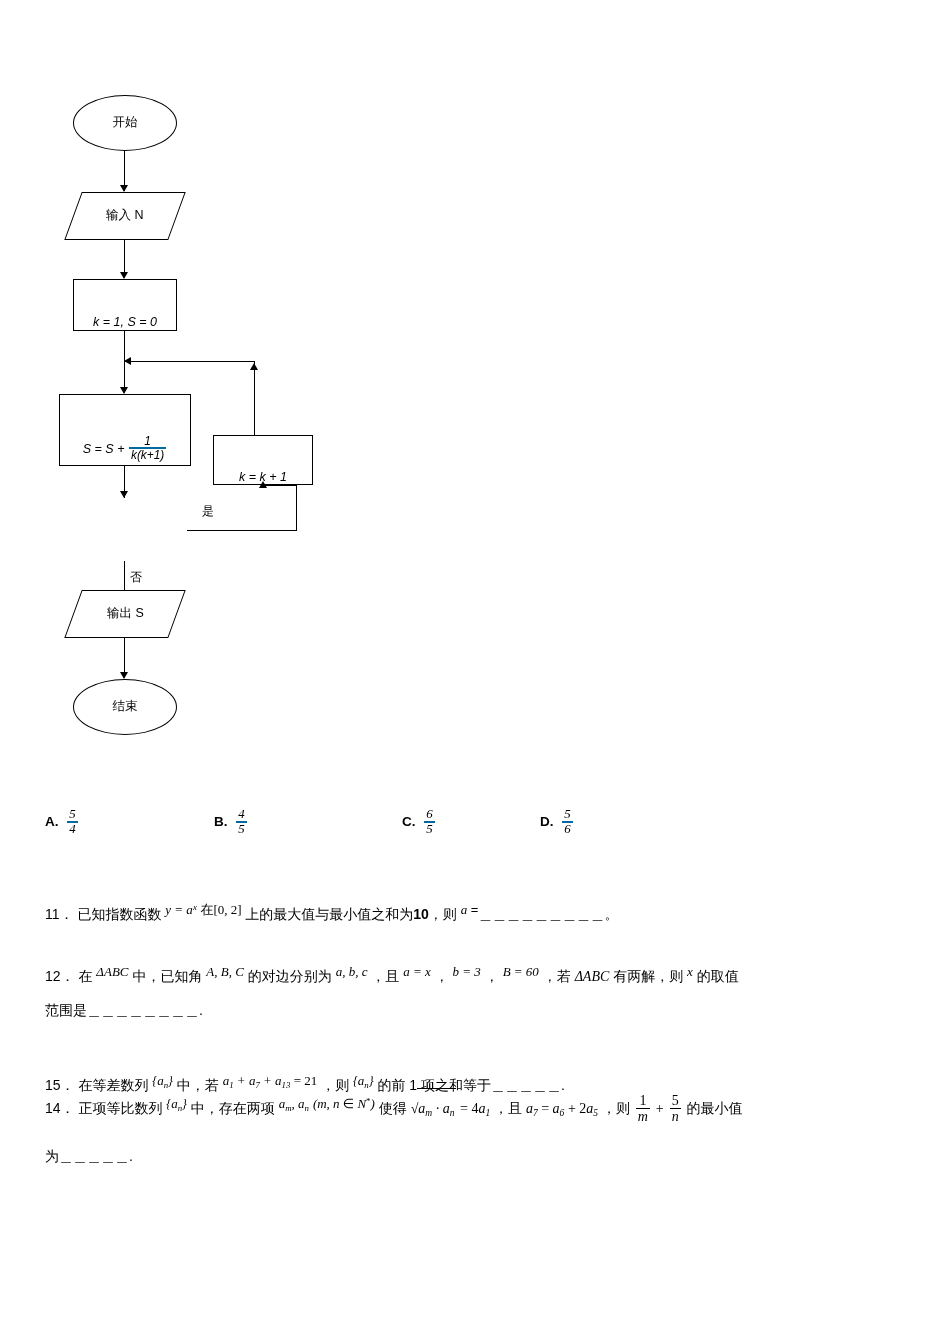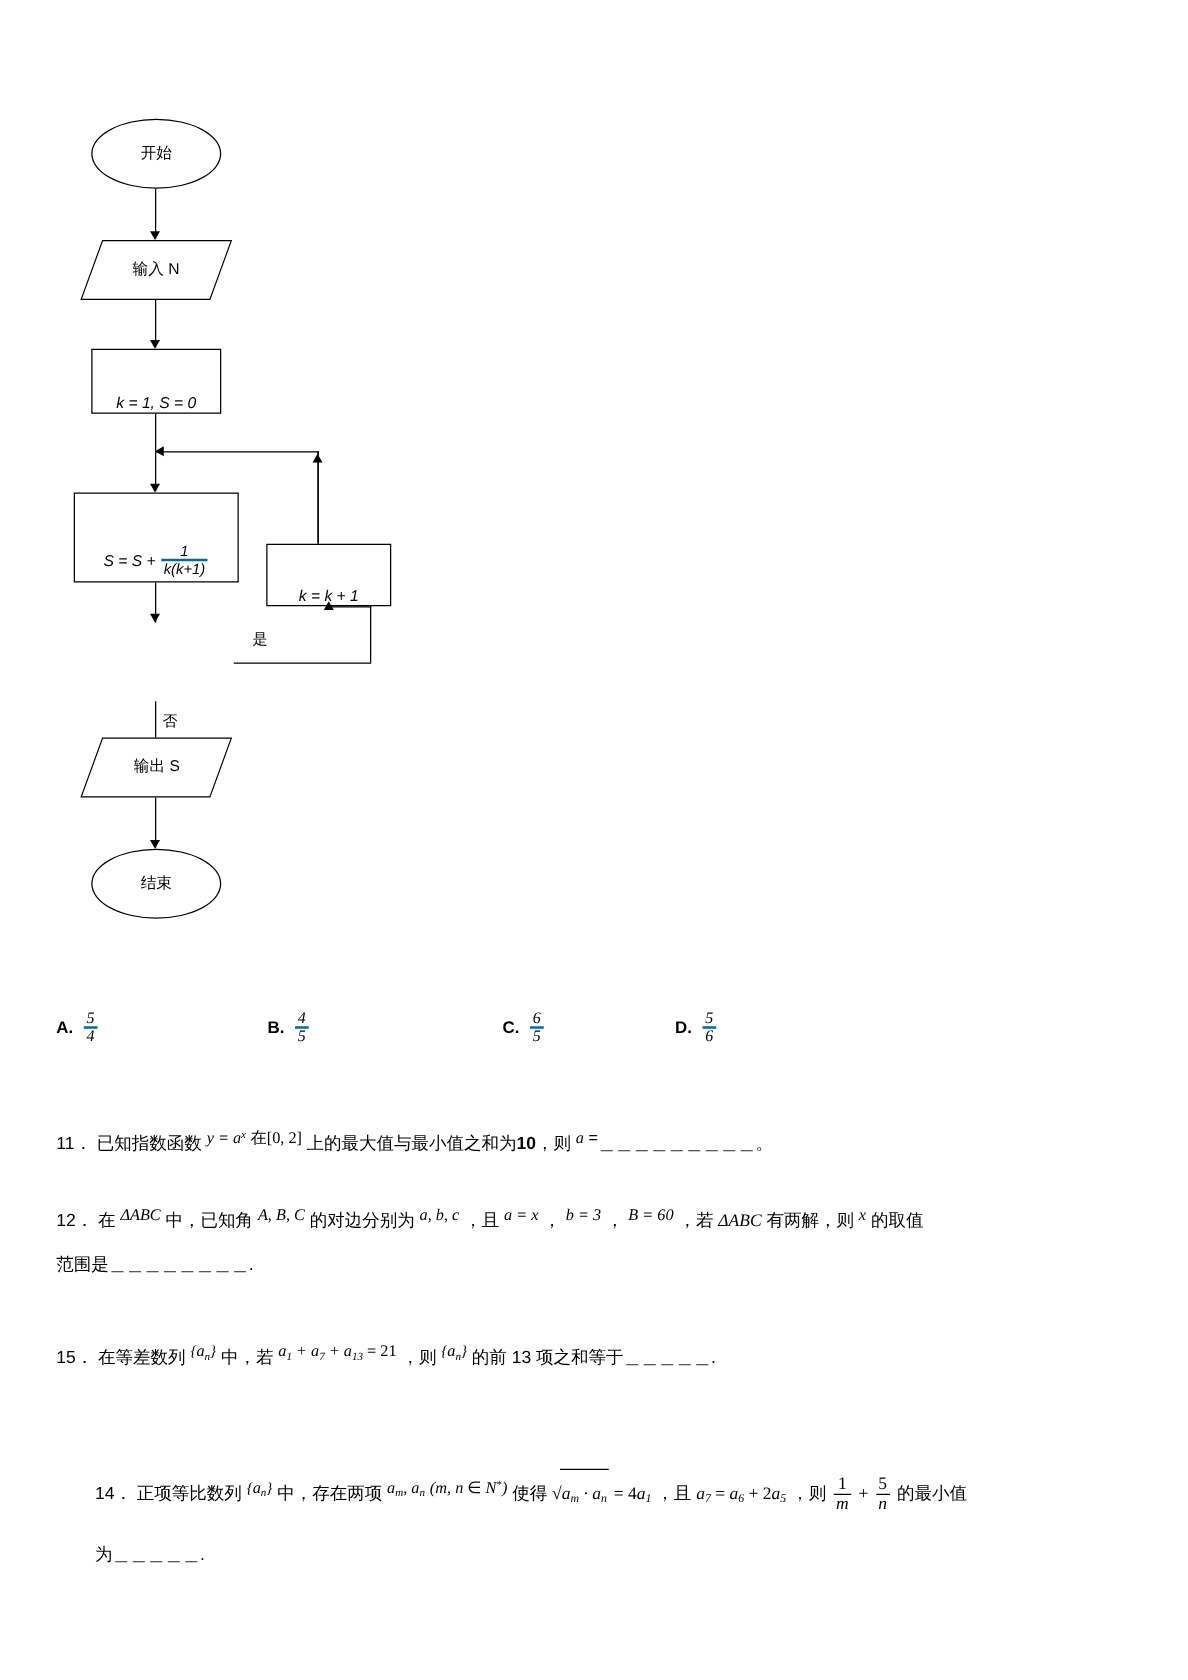--- a/index.html
+++ b/index.html
@@ -378,24 +378,24 @@
     <span>在等差数列</span>
     <span class="raise bars">
       <span class="mi" style="font-size:12px;">{</span><span class="mi">a</span><span class="sub">n</span><span class="mi" style="font-size:12px;">}</span>
     </span>
     <span>中，若</span>
     <span class="raise mi">a<span class="sub">1</span> + a<span class="sub">7</span> + a<span class="sub">13</span> <span style="font-style:normal;">= 21</span></span>
     <span>，则</span>
     <span class="raise bars">
       <span class="mi" style="font-size:12px;">{</span><span class="mi">a</span><span class="sub">n</span><span class="mi" style="font-size:12px;">}</span>
     </span>
-    <span>的前 13 项之和等于</span><span class="blank">＿＿＿＿＿</span><span>.</span>
-  </div>
-
-  <div class="qblock" style="top:1174px;margin-left:31px;">
+    <span>的前 1 项之和等于</span><span class="blank">＿＿＿＿＿</span><span>.</span>
+  </div>
+
+  <div class="qblock" style="top:1088px;">
     <div style="line-height:2.9;">
       <span class="qnum">14．</span>
       <span>正项等比数列</span>
       <span class="raise bars">
         <span class="mi" style="font-size:12px;">{</span><span class="mi">a</span><span class="sub">n</span><span class="mi" style="font-size:12px;">}</span>
       </span>
       <span>中，存在两项</span>
       <span class="raise mi">a<span class="sub">m</span>, a<span class="sub">n</span></span>
       <span class="raise mi">(m, n <span style="font-style:normal;">∈</span> N<span class="sup" style="font-style:normal;">*</span>)</span>
       <span>使得</span>

